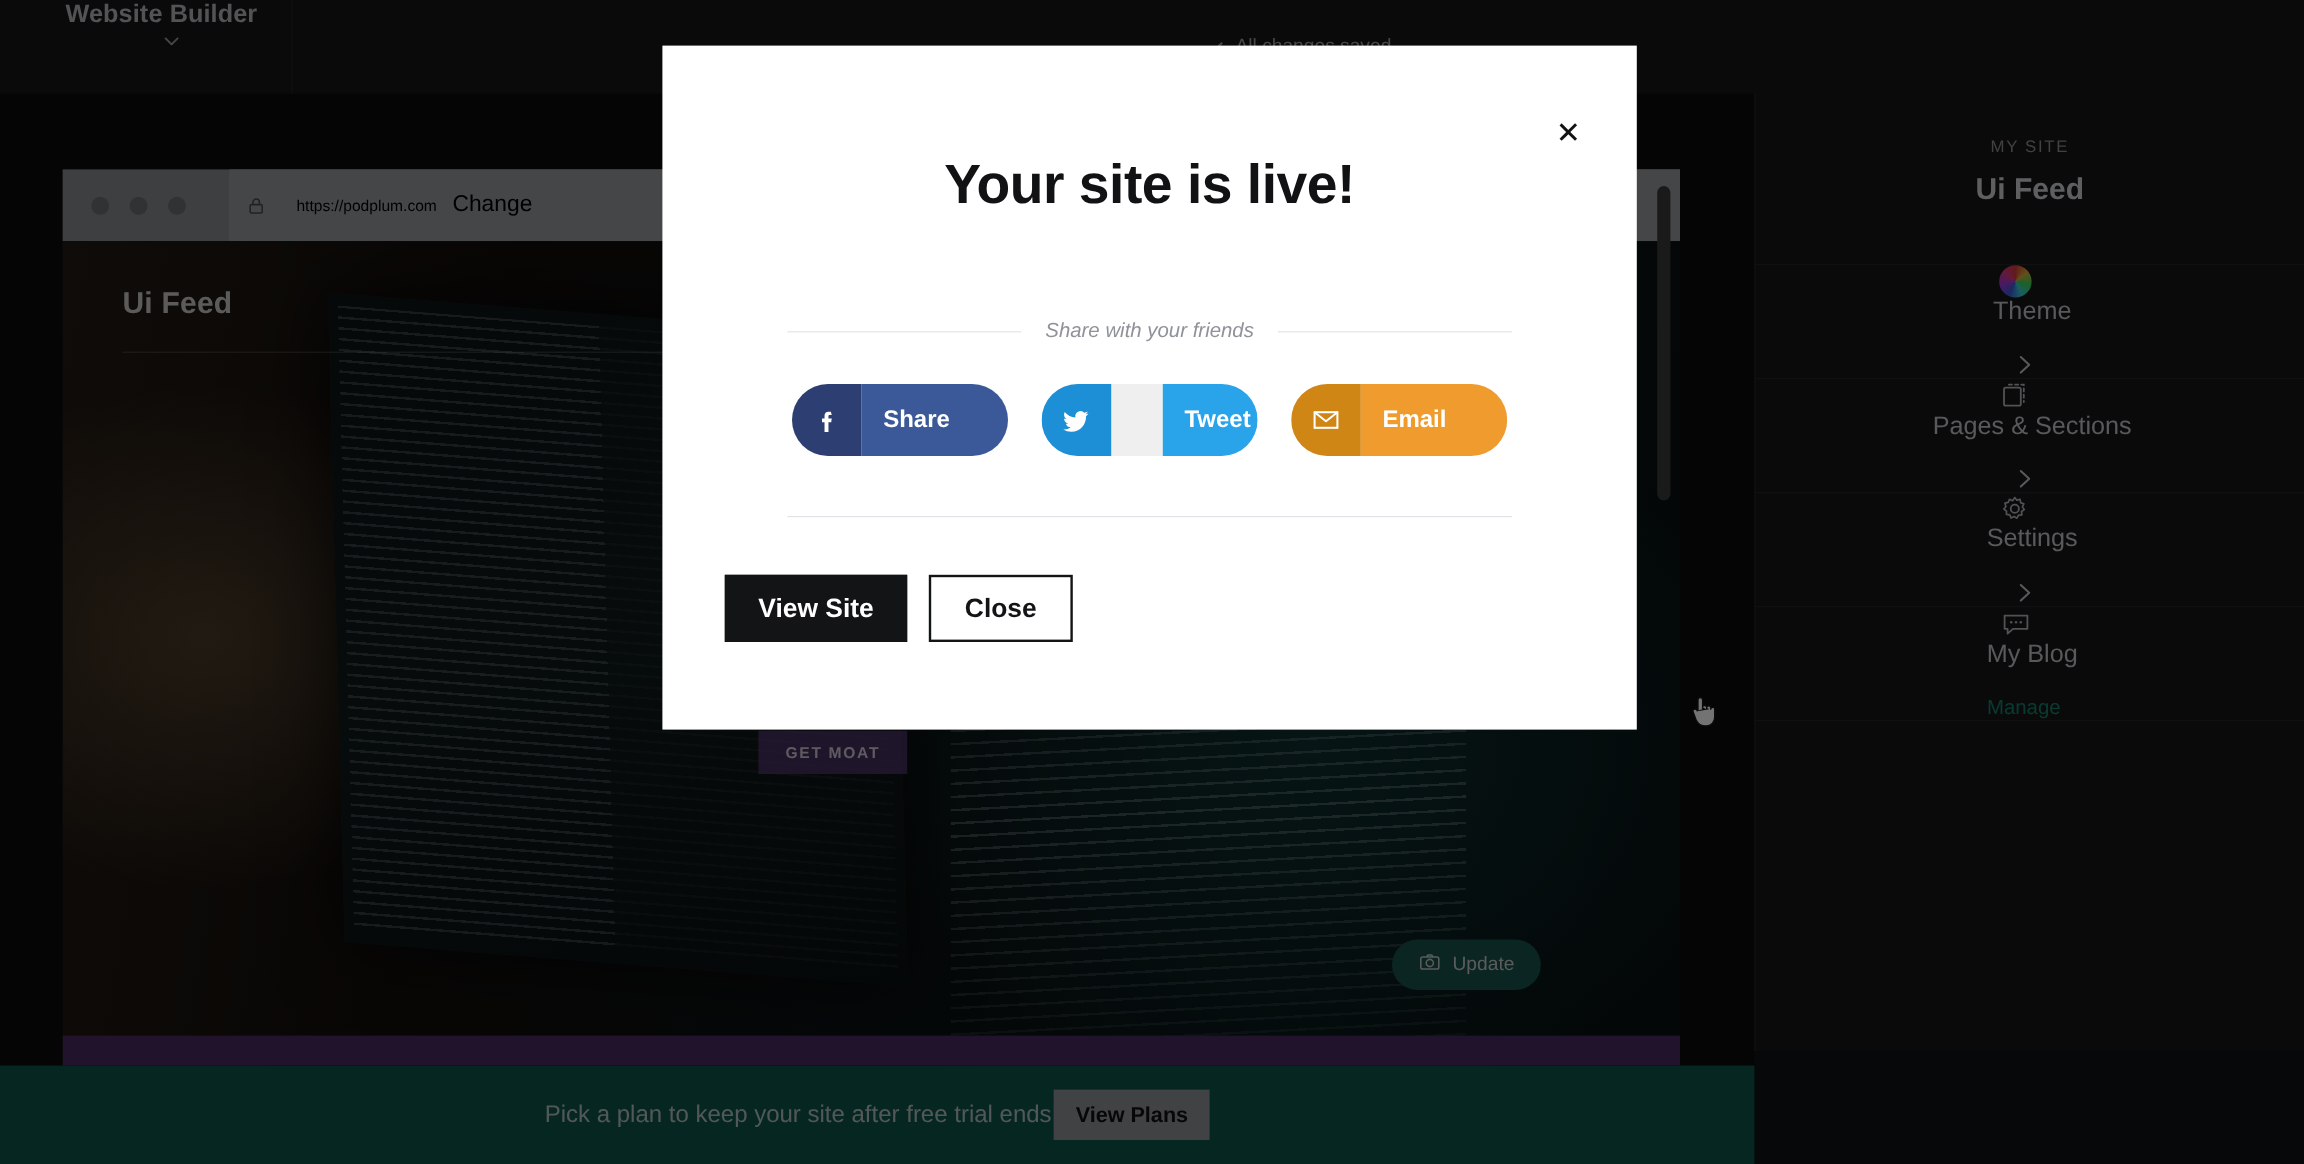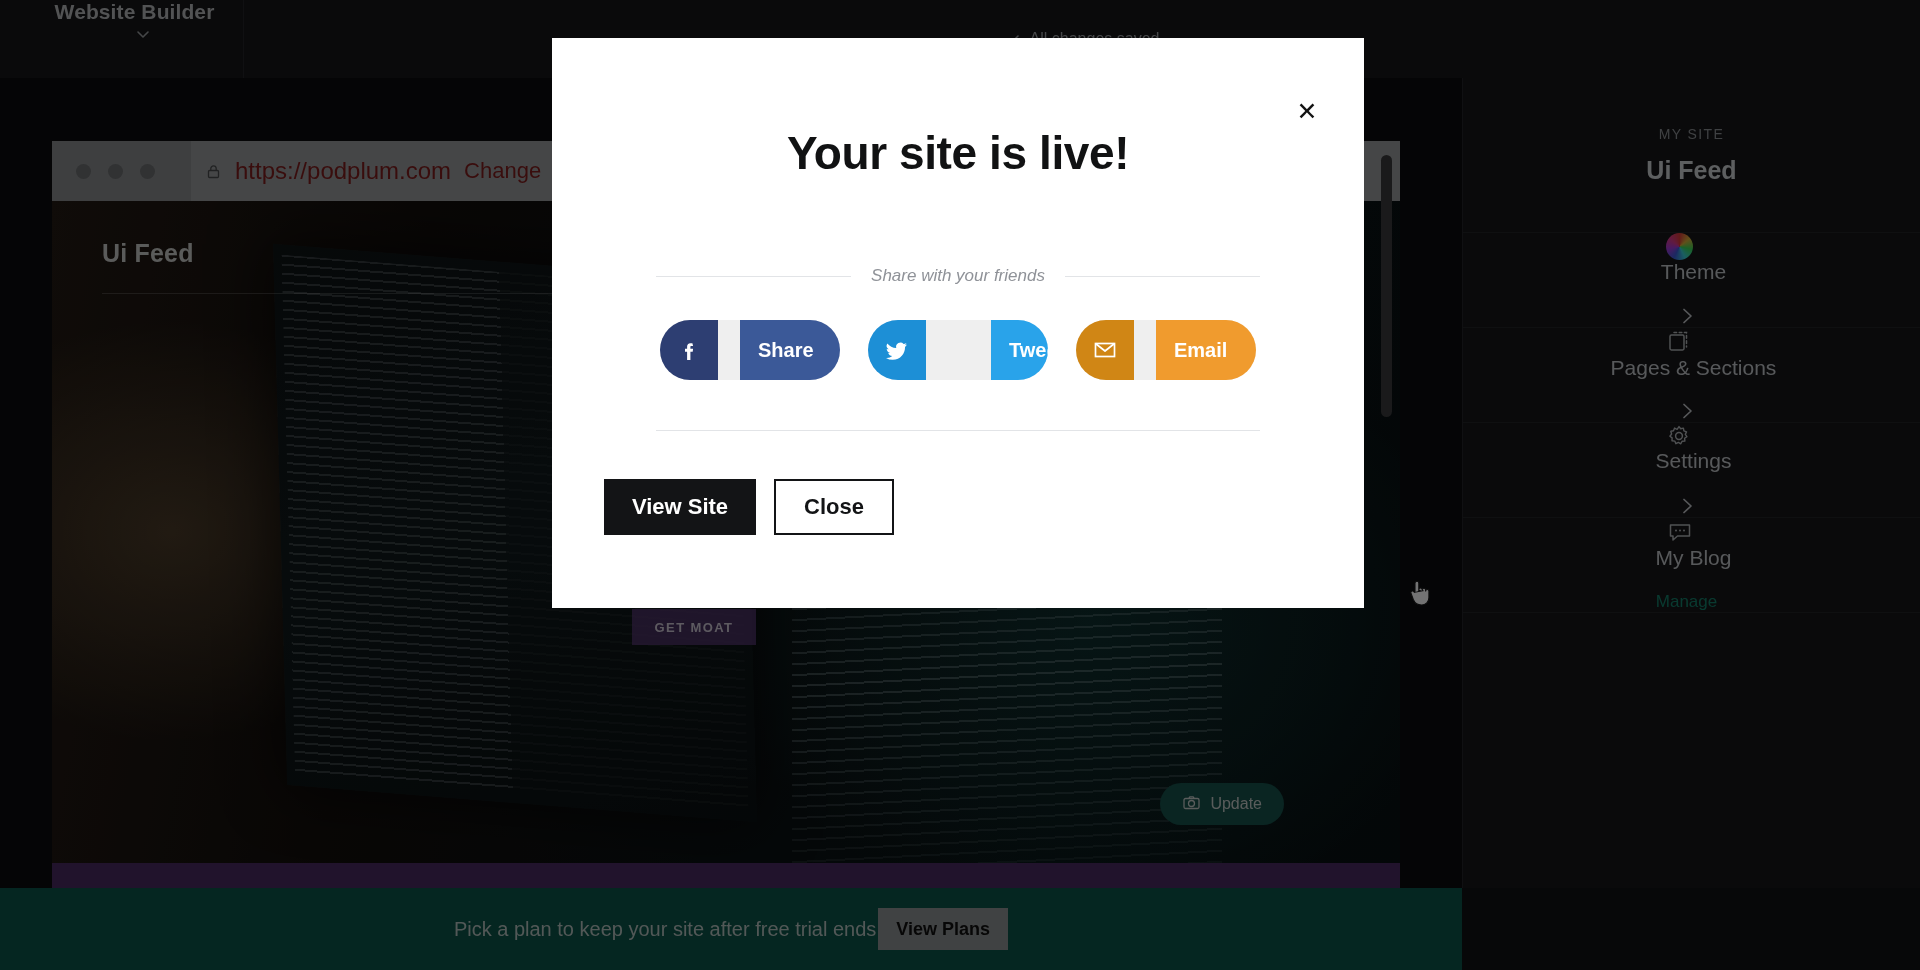--- a/index.html
+++ b/index.html
@@ -105,22 +105,22 @@
   .dots { display: flex; gap: 17px; margin-right: 36px; }
   .dot { width: 15px; height: 15px; border-radius: 50%; background: #6d6f71; }
   .urlbar {
     flex: 1; height: 60px;
     background: #9a9c9e;
     display: flex; align-items: center;
     gap: 13px;
     padding-left: 14px;
   }
   .lock-icon { display: inline-flex; color: #4a4c4e; }
-  .url-text { color: #7f1d1d; font-size: 24px; }
-  .url-change { color: #7f1d1d; font-size: 22px; cursor: pointer; }
+  .url-text { color: #000000; font-size: 13px; margin-left: 12px; }
+  .url-change { color: #000000; font-size: 19px; cursor: pointer; }
 
   .site-viewport {
     position: relative;
     height: 702px;
     background: #1a1512;
     overflow: hidden;
   }
   
   .hero-photo {
     position: absolute; inset: 0;
@@ -208,21 +208,21 @@
     width: 11px; height: 262px;
     border-radius: 6px;
     background: #3a3b3d;
     cursor: pointer;
     z-index: 3;
   }
 
   
   .sidebar {
     position: absolute;
-    top: 78px; right: 0;
+    top: 66px; right: 0;
     width: 458px; height: 810px;
     background: #17181a;
     border-left: 1px solid #242528;
   }
   .sidebar-head {
     height: 155px;
     display: flex; flex-direction: column;
     align-items: center; justify-content: center;
     gap: 14px;
     border-bottom: 1px solid #232427;
@@ -361,21 +361,20 @@
   .share-btn {
     height: 60px;
     width: 180px;
     border: none;
     border-radius: 30px;
     overflow: hidden;
     display: flex; align-items: center;
     padding: 0;
     cursor: pointer;
     font-family: inherit;
-    gap: 22px;
   }
   .share-icon-pane {
     width: 58px; height: 60px;
     display: flex; align-items: center; justify-content: center;
     flex: none;
   }
   .share-label-pane {
     flex: 1; height: 60px;
     display: flex; align-items: center;
     padding-left: 18px;

